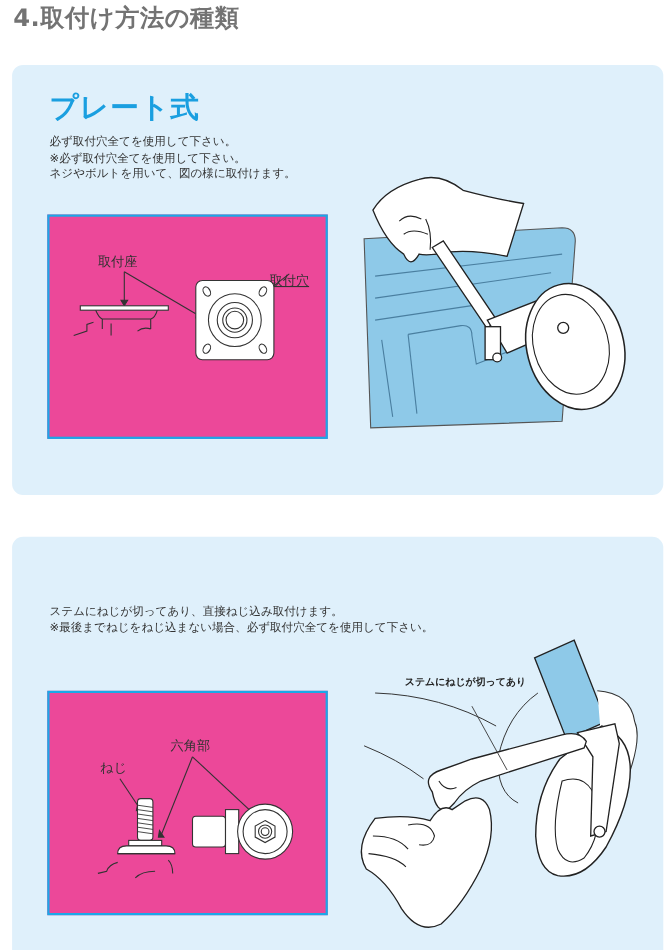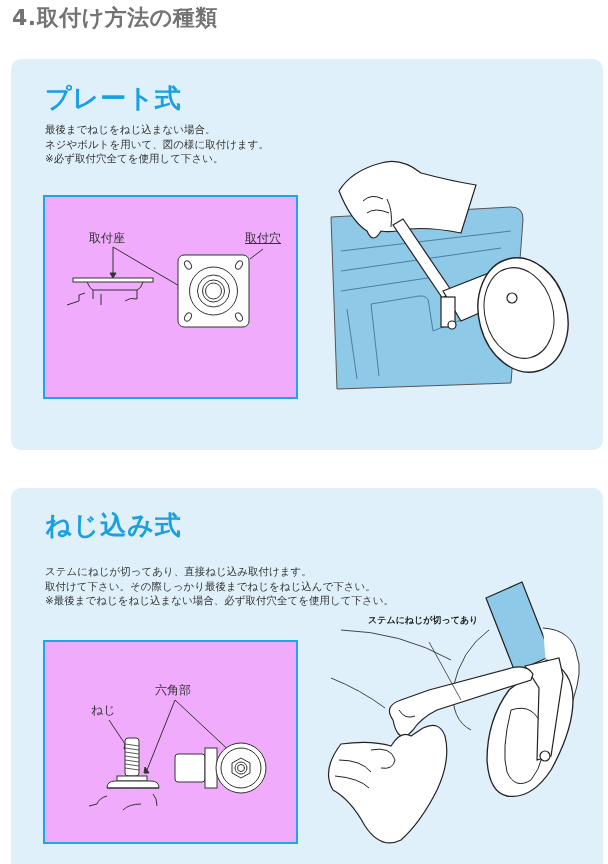--- a/index.html
+++ b/index.html
@@ -29,47 +29,47 @@
       text-align: center;
     }
     .panel-body {
       position: absolute; left: 34px;
       font-size: 10.5px; line-height: 14.5px; color: #333;
       white-space: nowrap;
     }
     .panel-body div { height: 14.5px; }
     .diagram-box {
       position: absolute; left: 32px; width: 255px; height: 204px;
-      background: #f0abfc; border: 2px solid #1aa8e8; box-sizing: border-box;
+      background: #ec4899; border: 2px solid #1aa8e8; box-sizing: border-box;
     }
     .diagram-box svg { position: absolute; left: 0; top: 0; }
     .label {
       position: absolute; font-size: 12px; color: #333; white-space: nowrap;
     }
     .illustration { position: absolute; }
     .callout {
       position: absolute; font-size: 9px; font-weight: bold; color: #222; white-space: nowrap;
     }
   </style>
 </head>
 <body>
 
 <div class="page-title">4.取付け方法の種類</div>
 
 <section class="panel p1">
   <div class="panel-heading" style="top:24px;">プレート式</div>
   <div class="panel-body" style="top:63px;">
-    <div>最後までねじをねじ込まない場合。</div>
+    <div>必ず取付穴全てを使用して下さい。</div>
+    <div>※必ず取付穴全てを使用して下さい。</div>
     <div>ネジやボルトを用いて、図の様に取付けます。</div>
-    <div>※必ず取付穴全てを使用して下さい。</div>
   </div>
 
   <div class="diagram-box" style="top:136px;">
     <span class="label" style="left:44px; top:33px;">取付座</span>
-    <span class="label" style="left:200px; top:33px;text-decoration:underline;">取付穴</span>
+    <span class="label" style="left:200px; top:50px;text-decoration:underline;">取付穴</span>
     <svg width="251" height="200" viewBox="0 0 251 200">
       <g fill="none" stroke="#333" stroke-width="1">
 
         <line x1="68" y1="50" x2="68" y2="78"></line>
         <polygon points="65,76 71,76 68,81" fill="#333"></polygon>
         <line x1="68" y1="50" x2="136" y2="90"></line>
         <polygon points="134,86 139,92 133,92" fill="#333"></polygon>
         <line x1="218" y1="52" x2="205" y2="62"></line>
 
         <rect x="28" y="81" width="80" height="4" fill="#fff"></rect>
@@ -112,28 +112,26 @@
     <rect x="130" y="176" width="14" height="30" fill="#fff" stroke="#222" stroke-width="1.2"></rect>
     <circle cx="141" cy="204" r="4" fill="#fff" stroke="#222" stroke-width="1.2"></circle>
 
     <ellipse cx="212" cy="194" rx="44" ry="58" fill="#fff" stroke="#222" stroke-width="1.4" transform="rotate(-15 212 194)"></ellipse>
     <ellipse cx="208" cy="192" rx="34" ry="46" fill="none" stroke="#222" stroke-width="1" transform="rotate(-15 208 192)"></ellipse>
     <circle cx="201" cy="177" r="5" fill="#fff" stroke="#222" stroke-width="1.2"></circle>
   </svg>
 </section>
 
 <section class="panel p2">
-  <div class="panel-heading" style="top:22px;">ねじ込み式</div>
-  <div class="panel-body" style="top:76px;">
+  <div class="panel-body" style="top:61px;">
     <div>ステムにねじが切ってあり、直接ねじ込み取付けます。</div>
-    <div>取付けて下さい。その際しっかり最後までねじをねじ込んで下さい。</div>
     <div>※最後までねじをねじ込まない場合、必ず取付穴全てを使用して下さい。</div>
   </div>
 
-  <div class="diagram-box" style="top:152px;">
+  <div class="diagram-box" style="top:140px;">
     <span class="label" style="left:110px; top:40px;">六角部</span>
     <span class="label" style="left:46px; top:60px;font-family:Liberation Mono, monospace;">ねじ</span>
     <svg width="251" height="200" viewBox="0 0 251 200">
       <g fill="none" stroke="#333" stroke-width="1">
 
         <line x1="64" y1="78" x2="82" y2="105"></line>
         <polygon points="80,102 85,106 79,107" fill="#333"></polygon>
         <line x1="130" y1="58" x2="102" y2="128"></line>
         <polygon points="100,125 104,131 99,131" fill="#333"></polygon>
         <line x1="130" y1="58" x2="190" y2="114"></line>

